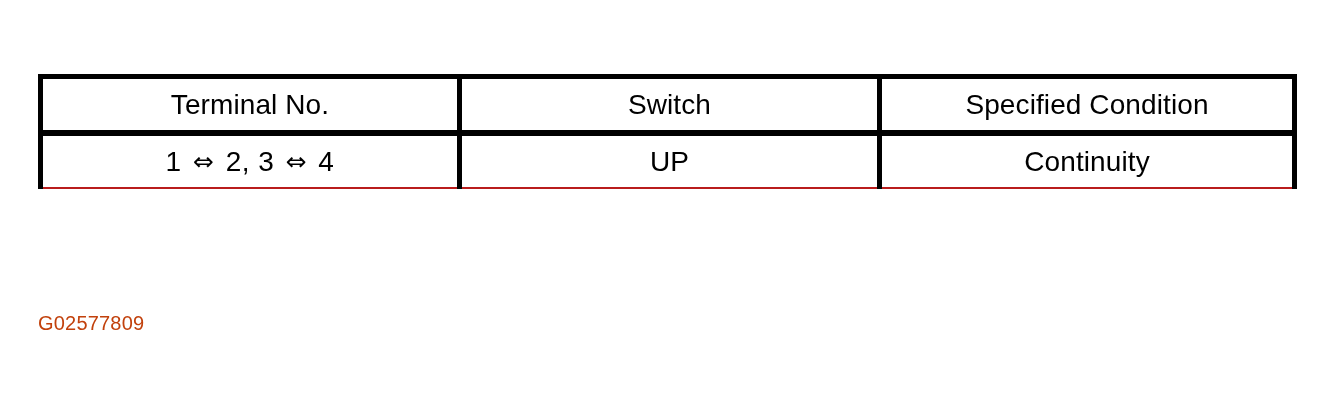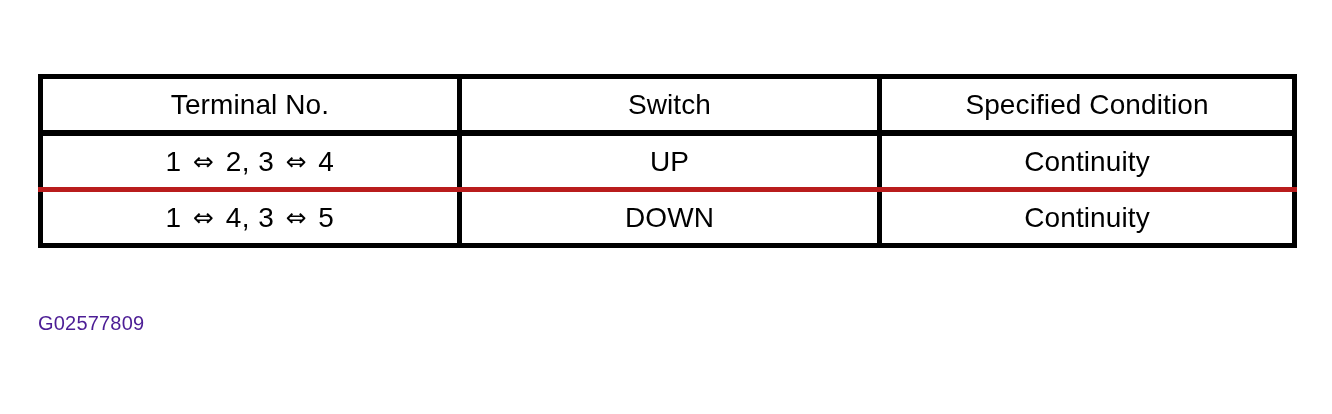--- a/index.html
+++ b/index.html
@@ -49,21 +49,21 @@
     border-top: 0;
     border-bottom: 0;
   }
 
   
   .spec-table tr.header-row th {
     border-top: 5px solid #000000;
     border-bottom: 6px solid #000000;
   }
   .spec-table tr.data-row td {
-    border-bottom: 5px solid #b91c1c;
+    border-bottom: 2px solid #b91c1c;
   }
   .spec-table tr.data-row.last-row td {
     border-bottom: 5px solid #000000;
   }
 
   
   .spec-table td.mid,
   .spec-table th.mid {
     border-left-width: 5px;
     border-right-width: 5px;
@@ -88,21 +88,21 @@
   }
 
   
   .figure-caption {
     position: absolute;
     left: 38px;
     top: 313px;
     font-size: 20px;
     line-height: 1;
     letter-spacing: 0.2px;
-    color: #4c1d95;
+    color: #c2410c;
     white-space: nowrap;
   }
 </style>
 </head>
 <body>
 
 <table class="spec-table">
   <colgroup>
     <col class="c1">
       <col class="c2">
@@ -126,27 +126,16 @@
       <td class="terminal-cell">
         <span class="cell-text">1 <span class="arrow-glyph">⇔</span> 2, 3 <span class="arrow-glyph">⇔</span> 4</span>
       </td>
       <td class="mid">
         <span class="cell-text">UP</span>
       </td>
       <td>
         <span class="cell-text">Continuity</span>
       </td>
     </tr>
-    <tr class="data-row last-row">
-      <td class="terminal-cell">
-        <span class="cell-text">1 <span class="arrow-glyph">⇔</span> 4, 3 <span class="arrow-glyph">⇔</span> 5</span>
-      </td>
-      <td class="mid">
-        <span class="cell-text">DOWN</span>
-      </td>
-      <td>
-        <span class="cell-text">Continuity</span>
-      </td>
-    </tr>
   </tbody>
 </table>
 
 <div class="figure-caption">G02577809</div>
 
 </body></html>

